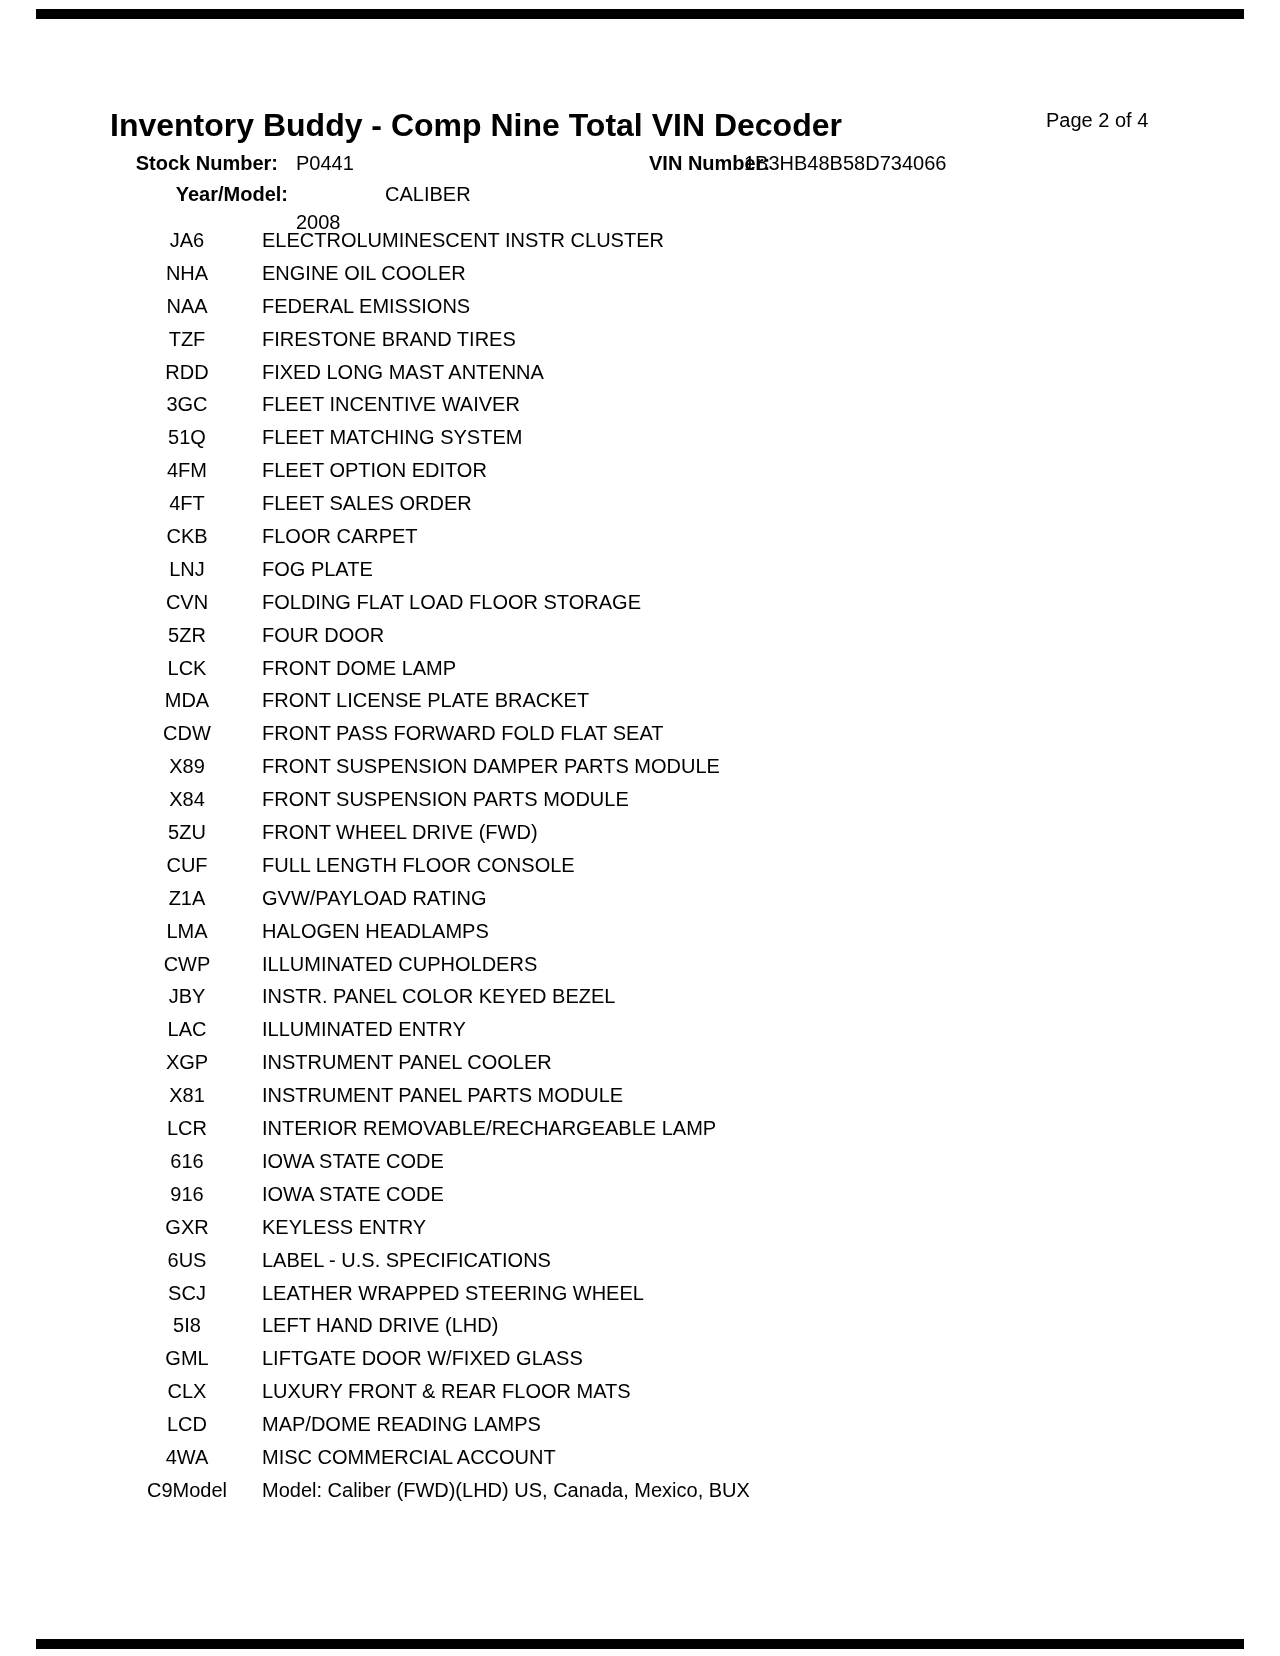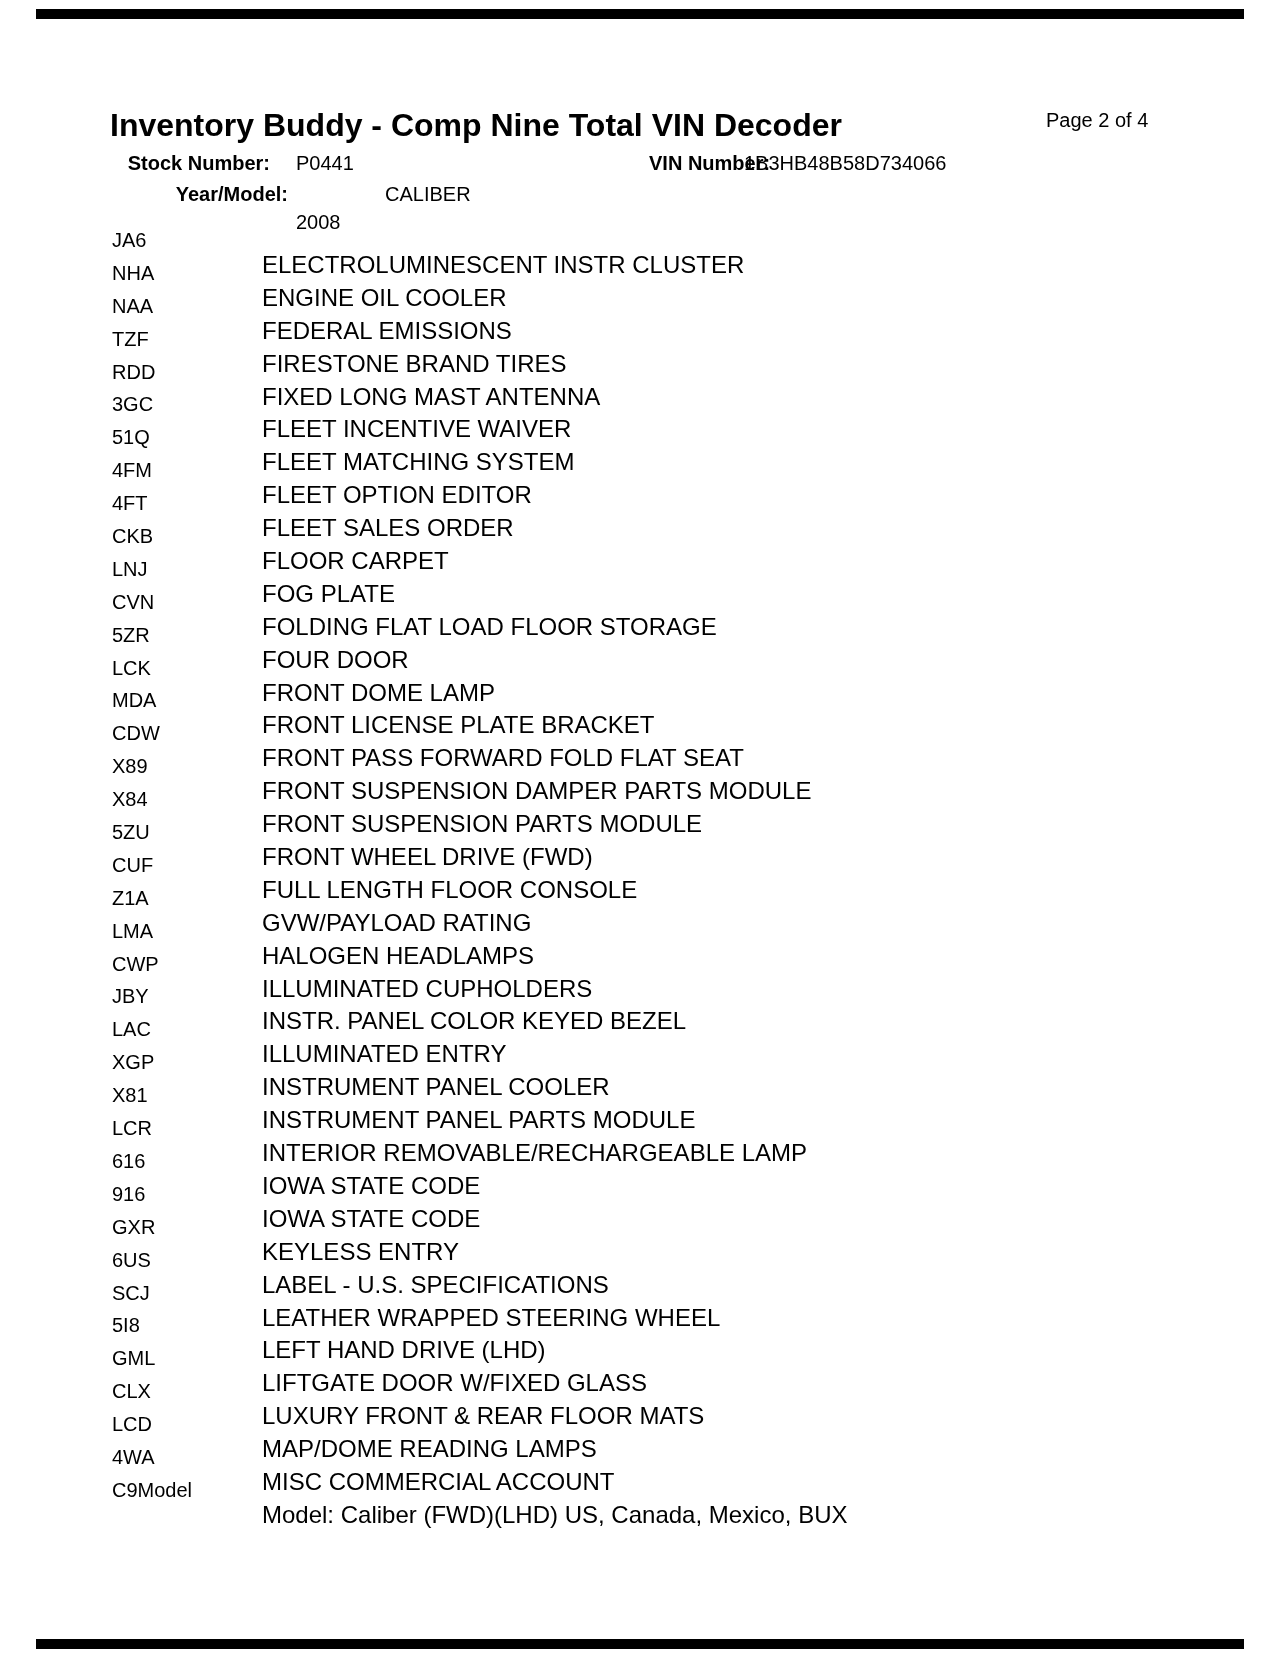--- a/index.html
+++ b/index.html
@@ -46,50 +46,50 @@
     line-height: 24px;
     text-align: right;
     white-space: nowrap;
   }
   .meta-value {
     position: absolute;
     font-size: 20px;
     line-height: 24px;
     white-space: nowrap;
   }
-  .stock-label   { left: 92px; top: 151px; width: 178px; }
+  .stock-label   { left: 100px; top: 151px; width: 178px; }
   .stock-value   { left: 296px; top: 151px; }
   .vin-label     { left: 610px; top: 151px; width: 122px; text-align: left; margin-left: 39px; }
   .vin-value     { left: 744px; top: 151px; }
   .year-label    { left: 110px; top: 182px; width: 178px; }
   .year-value    { left: 296px; top: 182px; margin-top: 28px; }
   .model-value   { left: 385px; top: 182px; }
   .options-list {
     position: absolute;
     left: 112px;
     top: 228px;
     width: 1100px;
   }
   .opt-row {
     display: flex;
     height: 32.9px;
     align-items: flex-start;
+    text-align: center;
   }
   .opt-code {
     width: 150px;
     flex: 0 0 150px;
     font-size: 20px;
     line-height: 25px;
     white-space: nowrap;
   }
   .opt-desc {
-    font-size: 24px;
+    font-size: 20px;
     line-height: 25px;
     white-space: nowrap;
-    margin-top: 24px;
   }
 </style>
 </head>
 <body>
 
 <div class="page">
 
   <div class="rule rule-top"></div>
 
   <div class="doc-title">Inventory Buddy - Comp Nine Total VIN Decoder</div>

